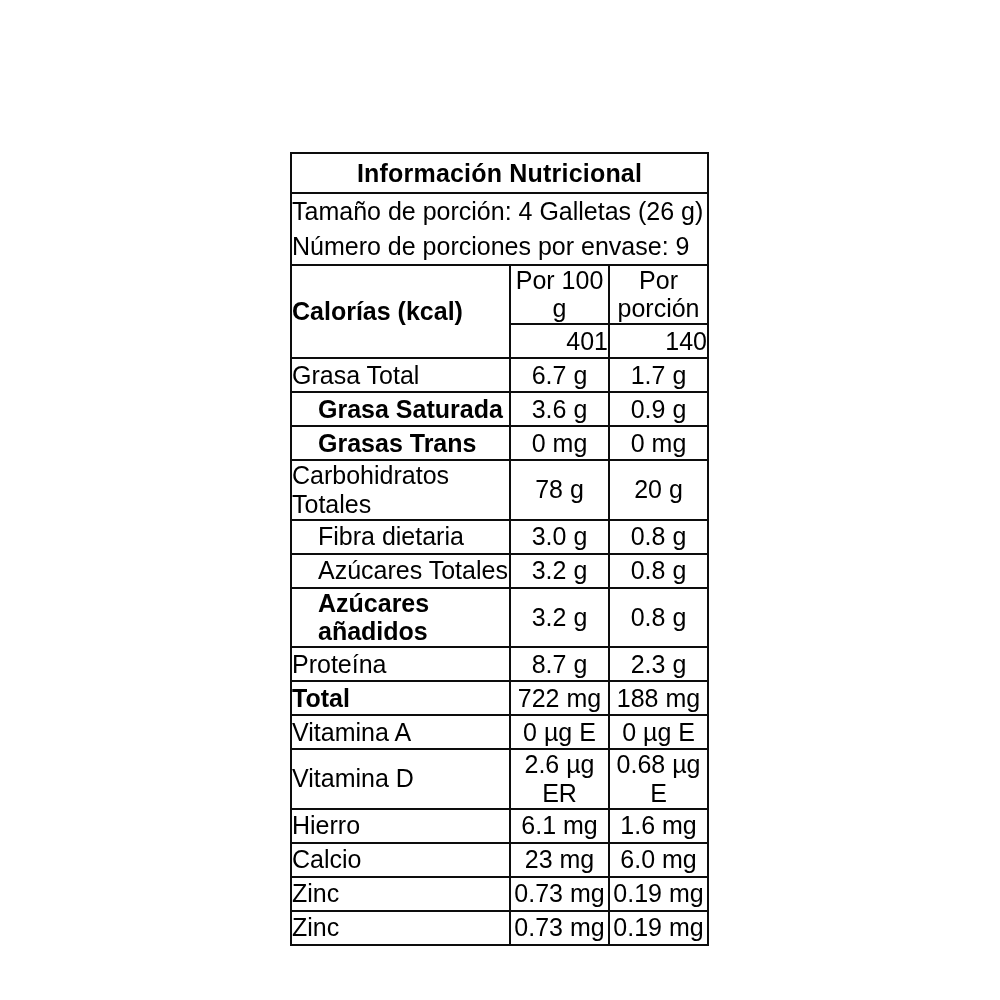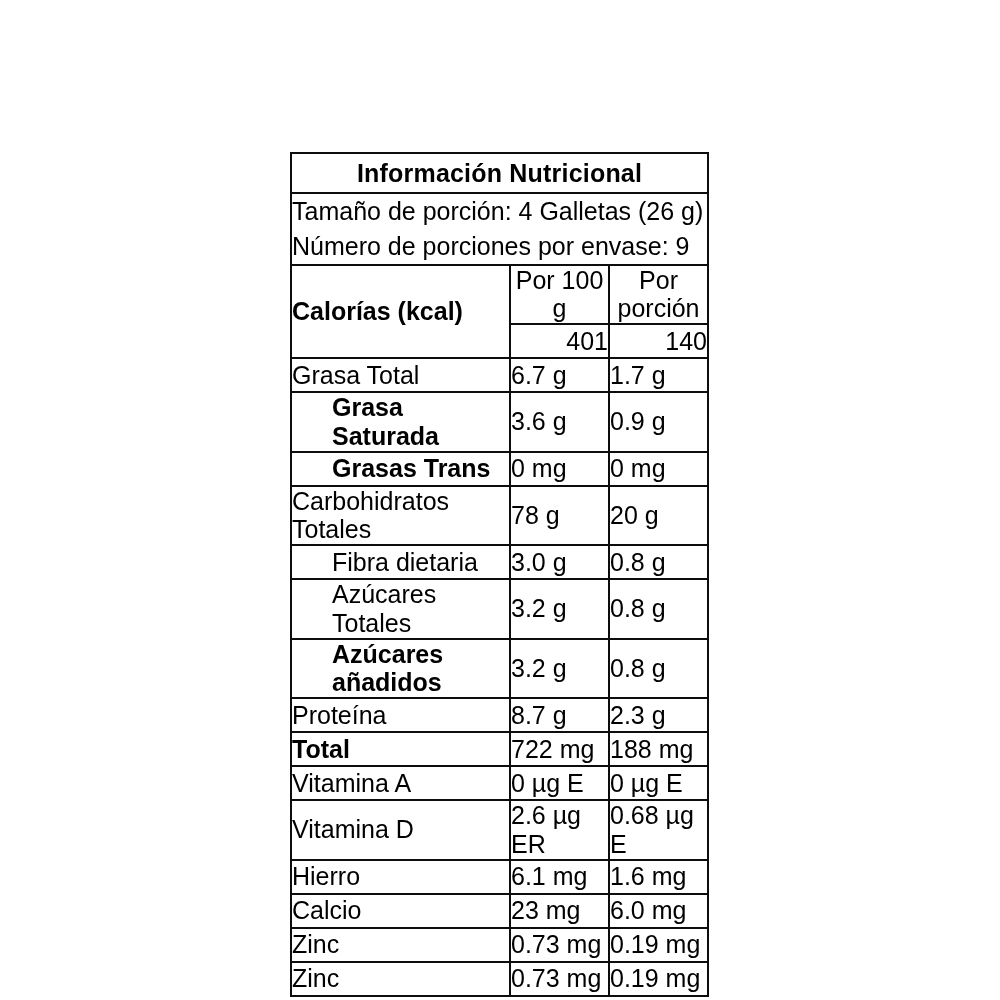--- a/index.html
+++ b/index.html
@@ -61,25 +61,25 @@
   td.calval {
     height: 32px;
     text-align: right;
     font-size: 19px;
   }
   td.lbl {
     height: 32px;
     padding-left: 7px;
     text-align: left;
   }
-  td.lbl.ind { padding-left: 40px; }
+  td.lbl.ind { padding-left: 26px; }
   td.lbl.b   { font-weight: bold; }
   td.val {
     height: 32px;
-    text-align: left;
+    text-align: center;
   }
 </style>
 </head>
 <body>
 
 <div class="canvas">
   <table class="nutrition">
     <colgroup>
       <col style="width:219px">
       <col style="width:99px">

